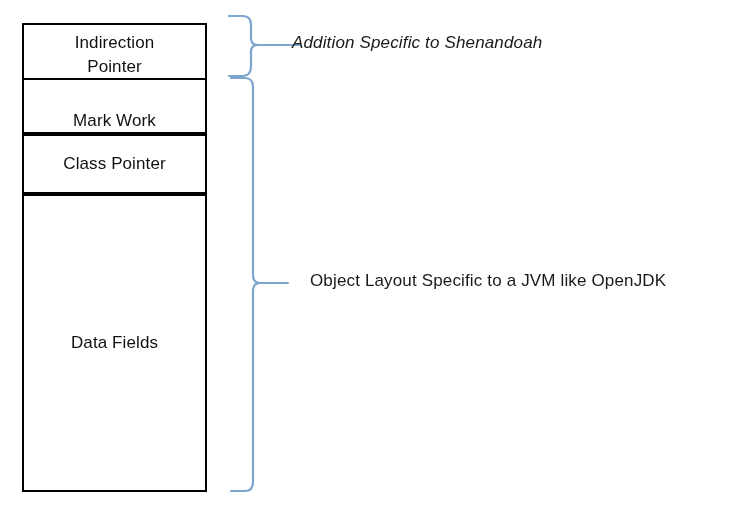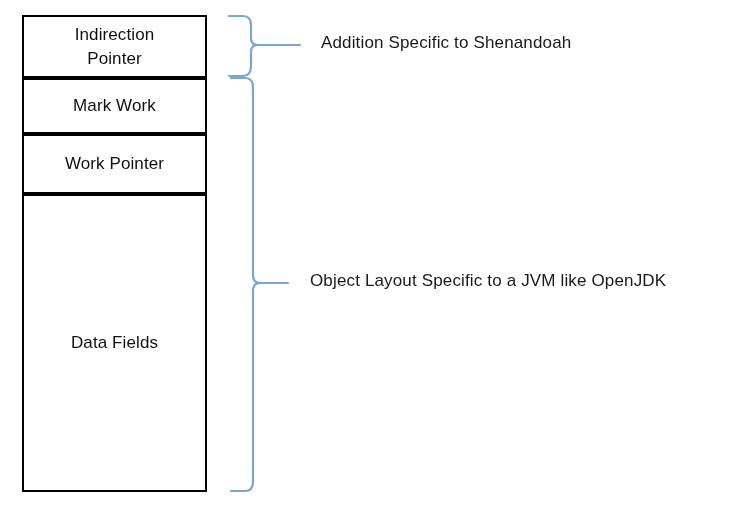--- a/index.html
+++ b/index.html
@@ -38,22 +38,22 @@
     background: #ffffff;
     display: flex;
     align-items: center;
     justify-content: center;
     text-align: center;
     color: #111111;
     font-size: 17px;
     line-height: 1.38;
     letter-spacing: 0.1px;
   }
-  .row-indirection { top: 0px;   height: 63px; }
-  .row-mark        { top: 63px;  height: 56px; border-bottom-width: 2px; }
+  .row-indirection { top: 8px;   height: 63px; }
+  .row-mark        { top: 63px;  height: 56px; border-bottom-width: 2px; align-items: flex-end; }
   .row-class       { top: 119px; height: 60px; }
   .row-data        { top: 179px; height: 298px; align-items: center; }
 
   .cell-text {
     display: block;
     padding: 0 6px;
     white-space: pre-line;
   }
 
   
@@ -68,41 +68,41 @@
 
   
   .annotation {
     position: absolute;
     color: #1a1a1a;
     font-size: 17px;
     line-height: 1.2;
     white-space: nowrap;
     letter-spacing: 0.15px;
   }
-  .ann-shenandoah { left: 321px; top: 33px; }
+  .ann-shenandoah { left: 292px; top: 33px; font-style: italic; }
   .ann-openjdk    { left: 310px; top: 271px; text-align: right; }
 </style>
 </head>
 <body>
 
 <div id="canvas">
 
   <div class="layout-table">
 
     <div class="layout-row row-indirection">
       <span class="cell-text">Indirection
 Pointer</span>
     </div>
 
     <div class="layout-row row-mark">
       <span class="cell-text">Mark Work</span>
     </div>
 
     <div class="layout-row row-class">
-      <span class="cell-text">Work Pointer</span>
+      <span class="cell-text">Class Pointer</span>
     </div>
 
     <div class="layout-row row-data">
       <span class="cell-text">Data Fields</span>
     </div>
 
   </div>
 
   <svg id="brace-layer" viewBox="0 0 733 516" width="733" height="516">
 

